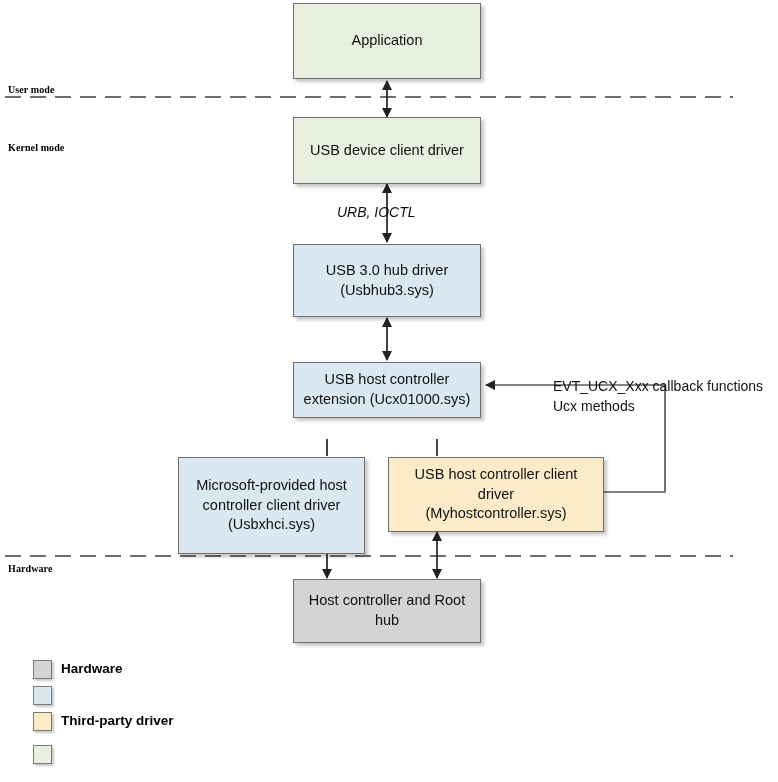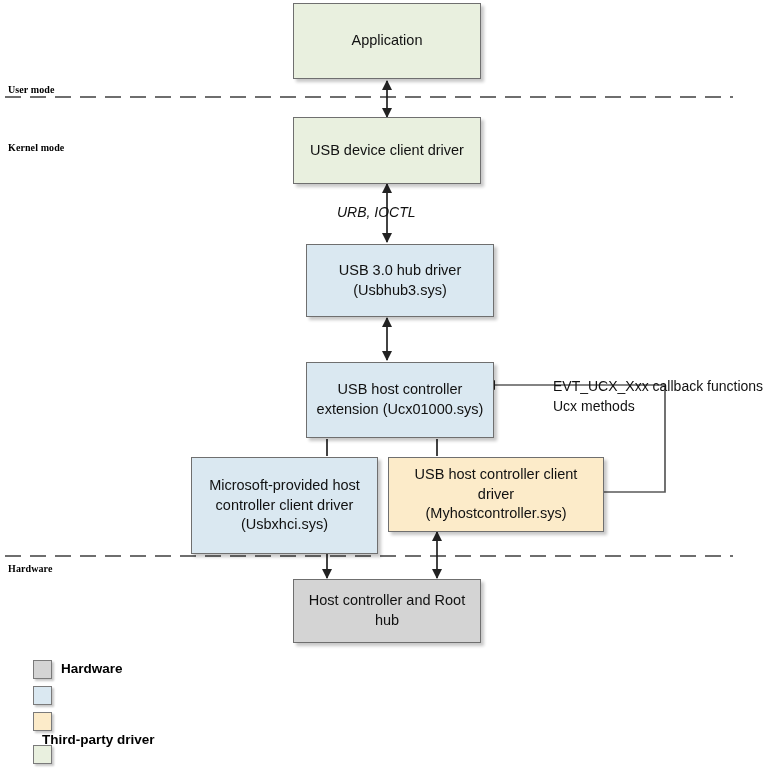--- a/index.html
+++ b/index.html
@@ -30,21 +30,21 @@
     justify-content: center;
     text-align: center;
     font-size: 14.5px;
     line-height: 1.35;
     color: #111111;
     box-shadow: 3px 3px 3px rgba(0,0,0,0.22);
     padding: 2px 6px;
     white-space: pre-line;
   }
   .box.green  { background: #E9F0DF; }
-  .box.blue   { background: #DAE8F1; margin-left: 13px; }
+  .box.blue   { background: #DAE8F1; }
   .box.yellow { background: #FCEBC9; }
   .box.gray   { background: #D4D4D4; }
 
   .modelabel {
     position: absolute;
     font-size: 10px;
     font-weight: bold;
     color: #000000;
     letter-spacing: 0.1px;
     white-space: nowrap;
@@ -131,21 +131,21 @@
   <line x1="437" y1="439" x2="437" y2="456" stroke="#222222" stroke-width="1.7"></line>
 </svg>
 
 <div class="box green" style="left:293px; top:3px;   width:188px; height:76px;">Application</div>
 
 <div class="box green" style="left:293px; top:117px; width:188px; height:67px;">USB device client driver</div>
 
 <div class="box blue" style="left:293px; top:244px; width:188px; height:73px;">USB 3.0 hub driver
 (Usbhub3.sys)</div>
 
-<div class="box blue" style="left:293px; top:362px; width:188px; height:76px;">USB host controller
+<div class="box blue" style="left:293px; top:362px; width:188px; height:56px;">USB host controller
 extension (Ucx01000.sys)</div>
 
 <div class="box blue" style="left:178px; top:457px; width:187px; height:97px;">Microsoft-provided host
 controller client driver
 (Usbxhci.sys)</div>
 
 <div class="box yellow" style="left:388px; top:457px; width:216px; height:75px;">USB host controller client
 driver
 (Myhostcontroller.sys)</div>
 
@@ -167,21 +167,21 @@
 
   <div class="legend-row" style="left:0px; top:0px;">
     <span class="swatch gray"></span>
     <span class="legend-text">Hardware</span>
   </div>
 
   <div class="legend-row" style="left:0px; top:26px;">
     <span class="swatch blue"></span>
   </div>
 
-  <div class="legend-row" style="left:0px; top:52px;flex-direction:column;">
+  <div class="legend-row" style="left:0px; top:52px;">
     <span class="swatch yellow"></span>
     <span class="legend-text">Third-party driver</span>
   </div>
 
   <div class="legend-row" style="left:0px; top:74px;">
     <span class="swatch green" style="margin-top:11px;"></span>
   </div>
 
 </div>
 

